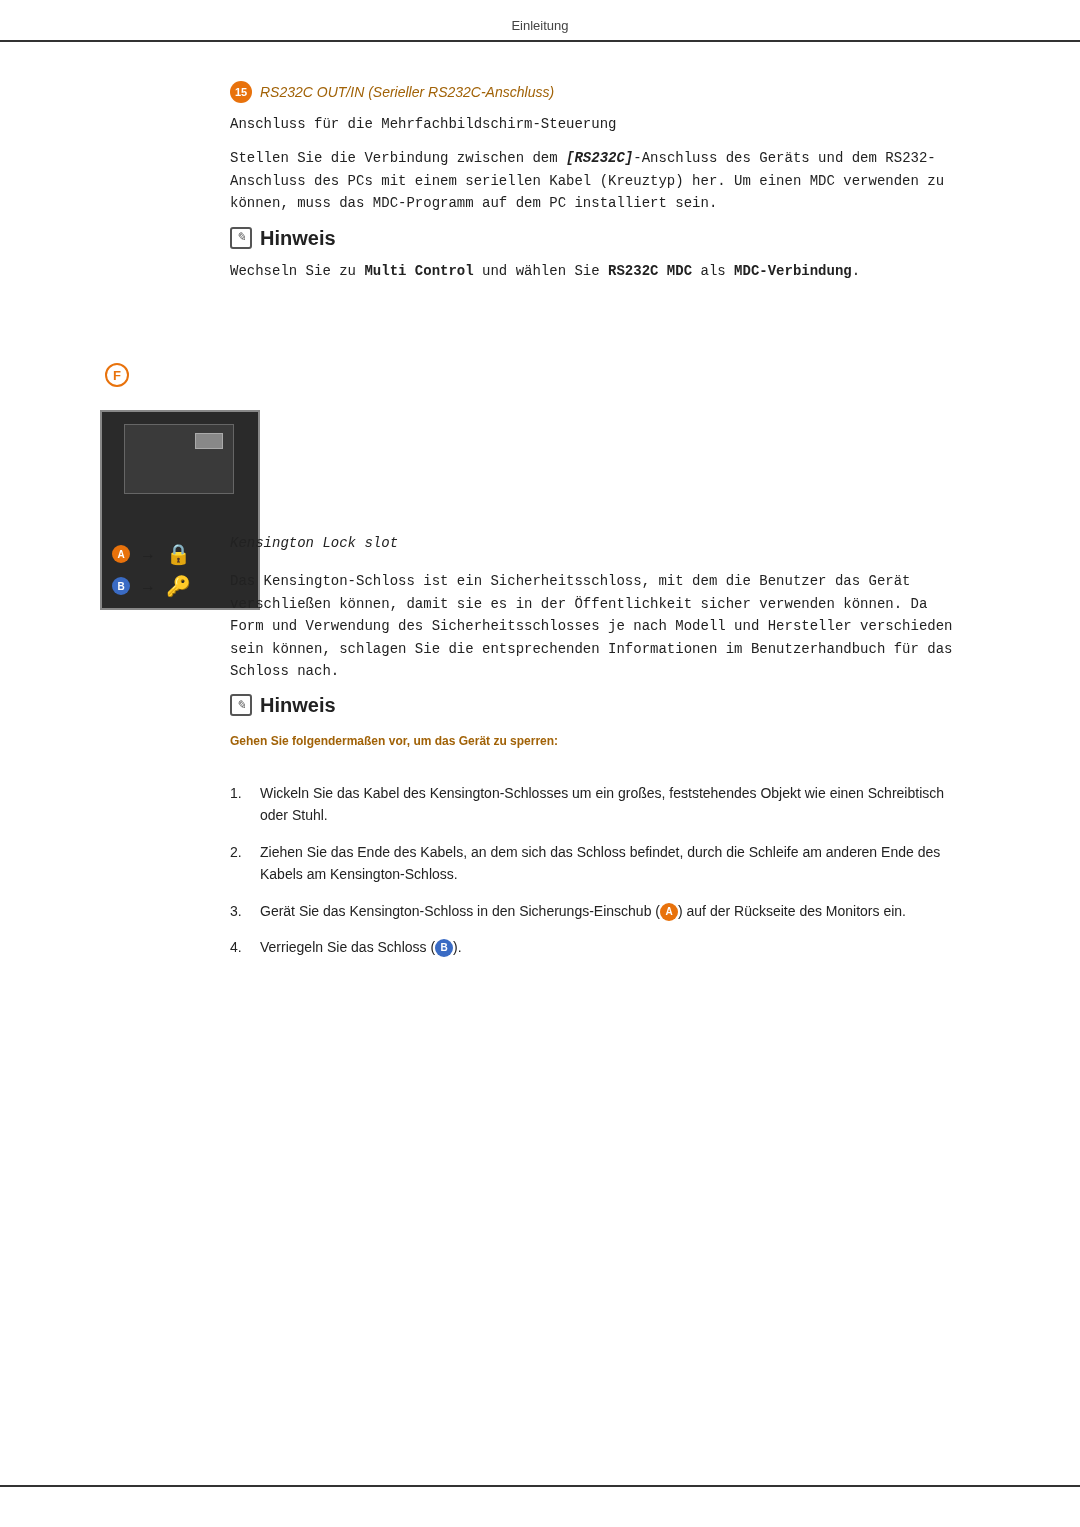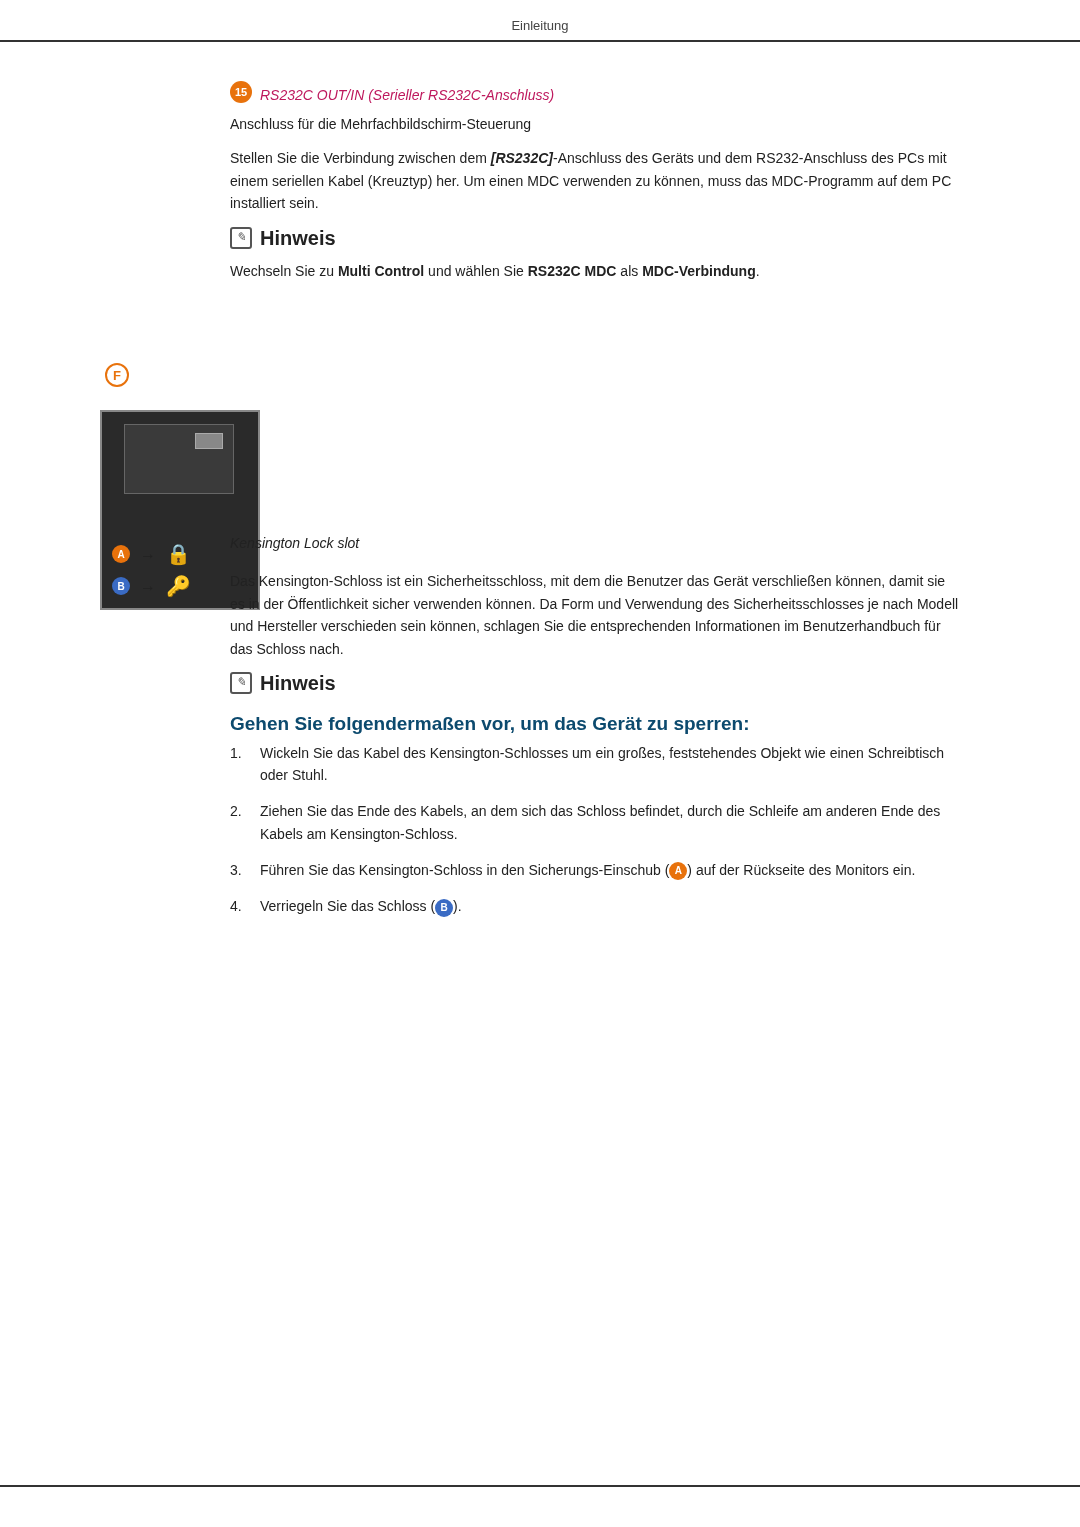--- a/index.html
+++ b/index.html
@@ -64,21 +64,21 @@
     .left-margin {
       position: absolute;
       top: 60px;
       left: 50px;
       width: 160px;
     }
 
     
     .section-header {
       display: flex;
-      align-items: flex-end;
+      align-items: center;
       margin-bottom: 10px;
     }
 
     .circle-icon {
       display: inline-flex;
       align-items: center;
       justify-content: center;
       width: 22px;
       height: 22px;
       border-radius: 50%;
@@ -87,27 +87,28 @@
       font-size: 11px;
       font-weight: bold;
       margin-right: 8px;
       flex-shrink: 0;
       margin-top: 1px;
     }
 
     .section-title-italic {
       font-style: italic;
       font-size: 14px;
-      color: #be185d;
+      color: #a16207;
     }
 
     .paragraph {
       margin-bottom: 12px;
       line-height: 1.6;
       font-size: 14px;
+      font-family: Liberation Mono, monospace;
     }
 
     .paragraph-italic {
       font-style: italic;
     }
 
     .text-bold {
       font-weight: bold;
     }
 
@@ -165,26 +166,26 @@
       border-radius: 50%;
       background: #3a6bc4;
       color: #fff;
       font-size: 10px;
       font-weight: bold;
       vertical-align: middle;
     }
 
     
     .section-heading {
-      font-size: 19px;
-      font-weight: bold;
-      margin-bottom: 4px;
+      font-size: 12px;
+      font-weight: bold;
+      margin-bottom: 32px;
       margin-top: 16px;
       line-height: 1.4;
-      color: #0c4a6e;
+      color: #a16207;
     }
 
     
     .ordered-list {
       padding-left: 0;
       list-style: none;
       margin-bottom: 10px;
     }
 
     .ordered-list li {
@@ -393,21 +394,21 @@
           <span class="list-number">1.</span>
           <span class="list-content">Wickeln Sie das Kabel des Kensington-Schlosses um ein großes, feststehendes Objekt wie einen Schreibtisch oder Stuhl.</span>
         </li>
         <li>
           <span class="list-number">2.</span>
           <span class="list-content">Ziehen Sie das Ende des Kabels, an dem sich das Schloss befindet, durch die Schleife am anderen Ende des Kabels am Kensington-Schloss.</span>
         </li>
         <li>
           <span class="list-number">3.</span>
           <span class="list-content">
-            <span>Führen Sie das Kensington-Schloss in den Sicherungs-Einschub (</span><span class="label-circle-a">
+            <span>Gerät Sie das Kensington-Schloss in den Sicherungs-Einschub (</span><span class="label-circle-a">
                 <span>A</span>
               </span><span>) auf der Rückseite des Monitors ein.</span>
           </span>
         </li>
         <li>
           <span class="list-number">4.</span>
           <span class="list-content">
             <span>Verriegeln Sie das Schloss (</span><span class="label-circle-b">
                 <span>B</span>
               </span><span>).</span>

